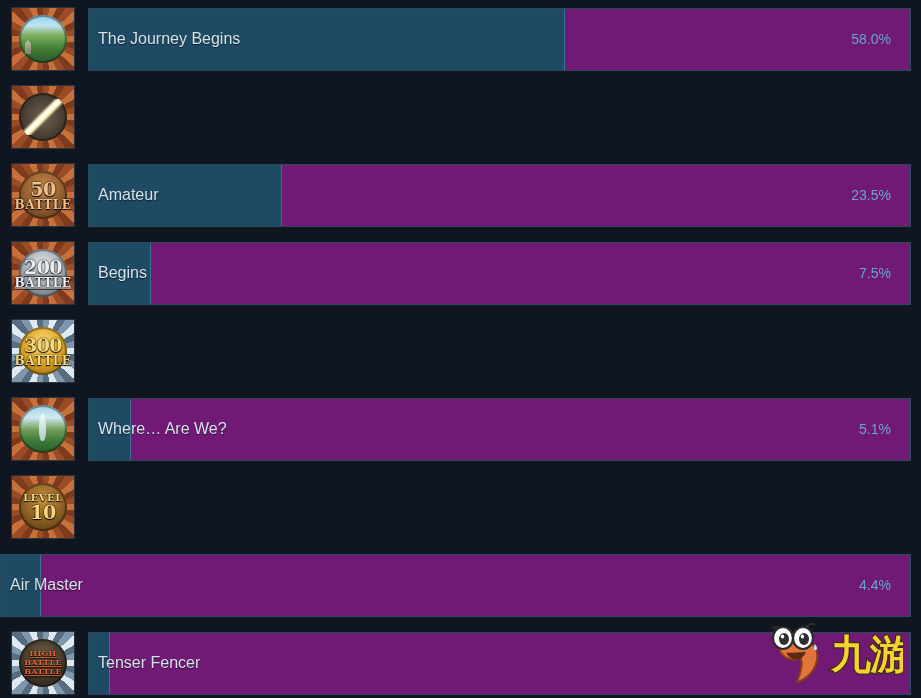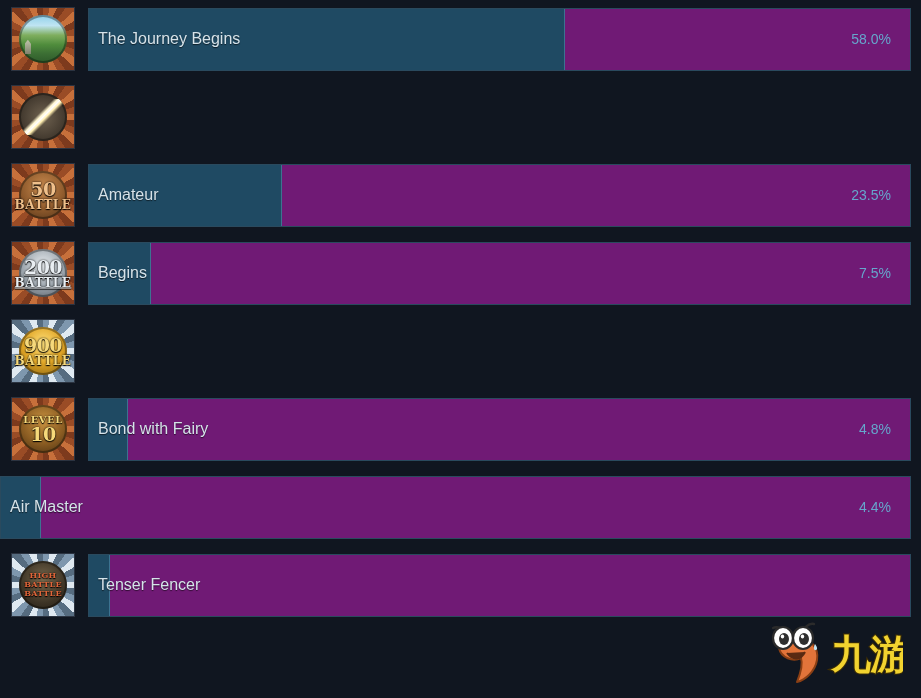--- a/index.html
+++ b/index.html
@@ -137,21 +137,21 @@
     filter: blur(1px);
   }
   .disc-fencer {
     background: radial-gradient(circle at 50% 40%, #7a6a4e 0%, #3d3426 60%, #20190f 100%);
   }
 
   .gold-txt { color:#f6d97a; }
   .bronze-txt { color:#f0c08a; }
   .silver-txt { color:#e9eef2;text-decoration:underline; }
   .green-txt { color:#79e24a; }
-  .red-txt { color:#e0663a; }
+  .red-txt { color:#e0663a;text-decoration:underline; }
 
   
   .ach-bar-wrap {
     position: relative;
     flex: 1 1 auto;
     height: 63px;
     margin-right: 10px;
     background: #701a75;
     border: 1px solid #2a4a5e;
     box-sizing: border-box;
@@ -246,38 +246,44 @@
         <div class="ach-bar-fill" style="width: 7.5%;"></div>
         <span class="ach-name">Begins</span>
         <span class="ach-pct">7.5%</span>
       </div>
     </div>
     <div class="ach-row">
       <div class="ach-icon">
         <div class="frame frame-iceblue"></div>
         <div class="disc disc-gold"></div>
         <div class="badge-text">
-          <span class="bt-big gold-txt">900</span>
+          <span class="bt-big gold-txt">300</span>
           <span class="bt-small gold-txt">BATTLE</span>
         </div>
+      </div>
+    </div>
+    <div class="ach-row">
+      <div class="ach-icon">
+        <div class="frame frame-copper"></div>
+        <div class="disc disc-forest"></div>
+      </div>
+      <div class="ach-bar-wrap">
+        <div class="ach-bar-fill" style="width: 5.1%;"></div>
+        <span class="ach-name">Where… Are We?</span>
+        <span class="ach-pct">5.1%</span>
       </div>
     </div>
     <div class="ach-row">
       <div class="ach-icon">
         <div class="frame frame-copper"></div>
         <div class="disc disc-level"></div>
         <div class="badge-text">
           <span class="bt-lvl gold-txt">LEVEL</span>
           <span class="bt-big gold-txt">10</span>
         </div>
-      </div>
-      <div class="ach-bar-wrap">
-        <div class="ach-bar-fill" style="width: 4.8%;"></div>
-        <span class="ach-name">Bond with Fairy</span>
-        <span class="ach-pct">4.8%</span>
       </div>
     </div>
     <div class="ach-row">
       <div class="ach-bar-wrap">
         <div class="ach-bar-fill" style="width: 4.4%;"></div>
         <span class="ach-name">Air Master</span>
         <span class="ach-pct">4.4%</span>
       </div>
     </div>
     <div class="ach-row">

